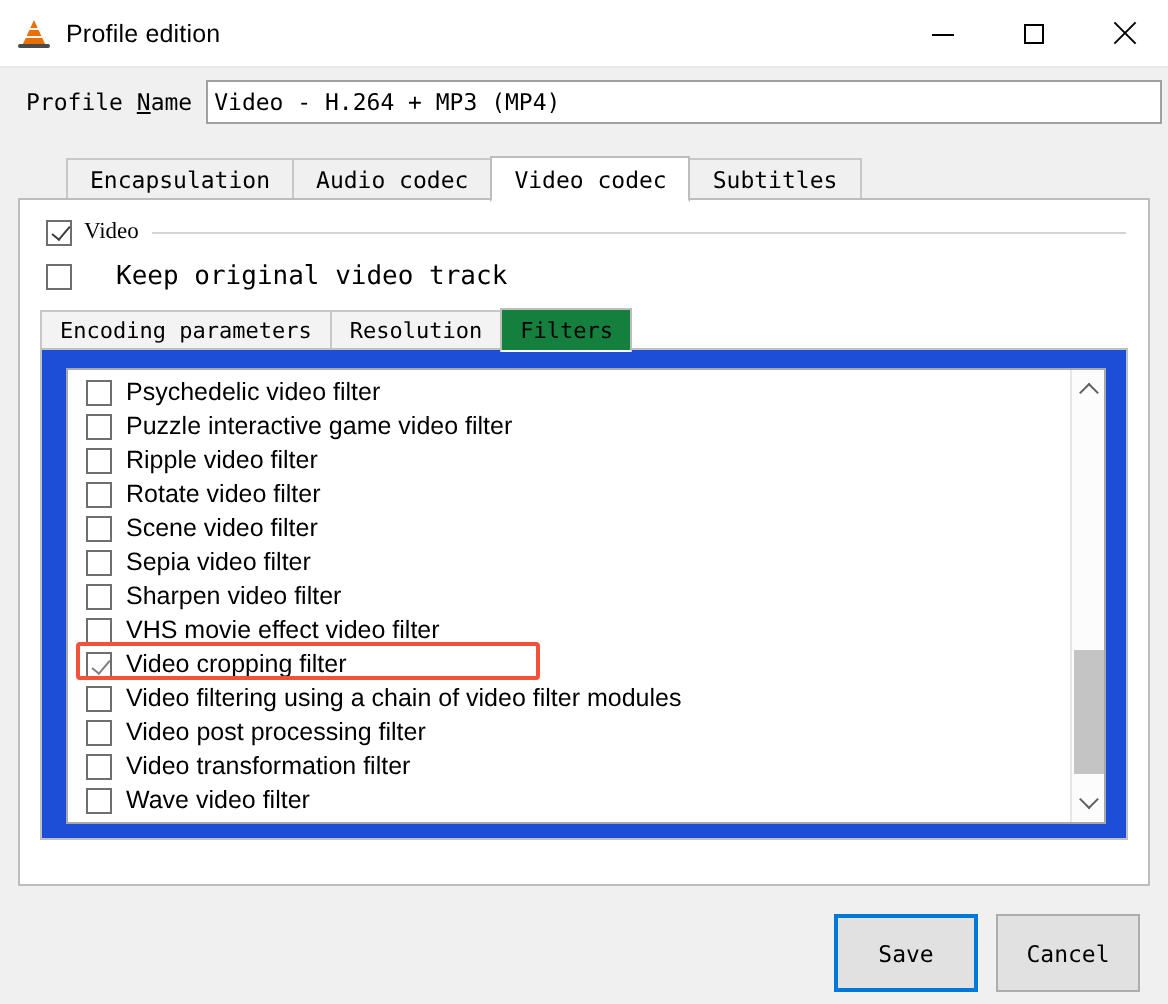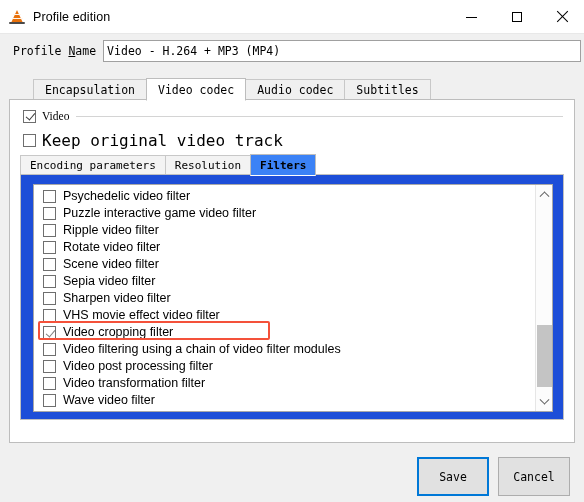--- a/index.html
+++ b/index.html
@@ -166,23 +166,23 @@
     flex: 1 1 auto;
     height: 1px; background: #d4d4d4;
     margin-left: 7px;
   }
 
   .keep-row {
     position: absolute; left: 13px; top: 31px;
     display: flex; align-items: center;
   }
   .keep-label {
-    margin-left: 6px;
-    font-family: "DejaVu Sans Mono", monospace;
-    font-size: 16px; color: #000;
+    margin-left: 22px;
+    font-family: "DejaVu Sans Mono", monospace;
+    font-size: 13px; color: #000;
     white-space: nowrap;
   }
 
   
   .inner-tabs {
     position: absolute; left: 10px; top: 54px;
     width: 544px; height: 21px;
     display: flex; align-items: flex-end;
   }
   .itab {
@@ -191,27 +191,26 @@
     font-family: "DejaVu Sans Mono", monospace;
     font-size: 11px; color: #000;
     display: flex; align-items: center;
     background: #f3f3f3;
     border: 1px solid #c8c8c8;
     border-bottom: none;
     margin-right: -1px;
     white-space: nowrap;
   }
   .itab.active {
-    background: #3b82f6;
+    background: #15803d;
     height: 22px;
     border-color: #bdbdbd;
     position: relative; z-index: 3;
     border-bottom: 1px solid #ffffff;
     margin-bottom: -1px;
-    font-weight: bold;
   }
 
   .inner-panel {
     position: absolute; left: 10px; top: 74px;
     width: 544px; height: 246px;
     background: #1d4ed8;
     border: 1px solid #c0c0c0;
   }
 
   
@@ -342,22 +341,22 @@
     </div>
   </div>
 
   <div class="profile-row">
     <div class="profile-label"><span>Profile </span><u>N</u><span>ame</span></div>
     <input class="profile-input" type="text" value="Video - H.264 + MP3 (MP4)" style="">
   </div>
 
   <div class="outer-tabs">
     <div class="otab">Encapsulation</div>
+    <div class="otab">Audio codec</div>
     <div class="otab active">Video codec</div>
-    <div class="otab">Audio codec</div>
     <div class="otab">Subtitles</div>
   </div>
 
   <div class="outer-panel">
 
     <div class="group-head">
       <span class="cb checked dark"></span>
       <span class="group-label">Video</span>
       <span class="group-line"></span>
     </div>

